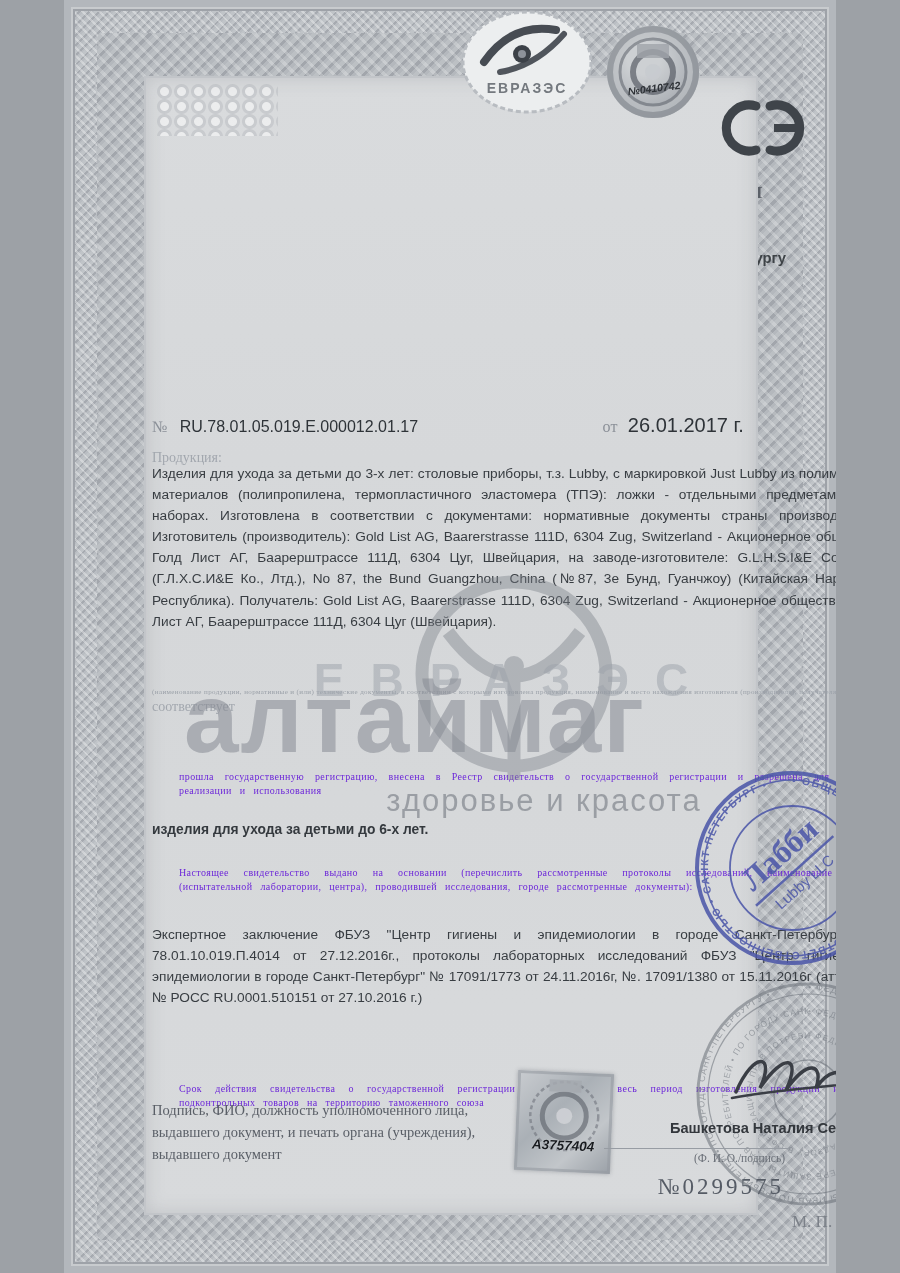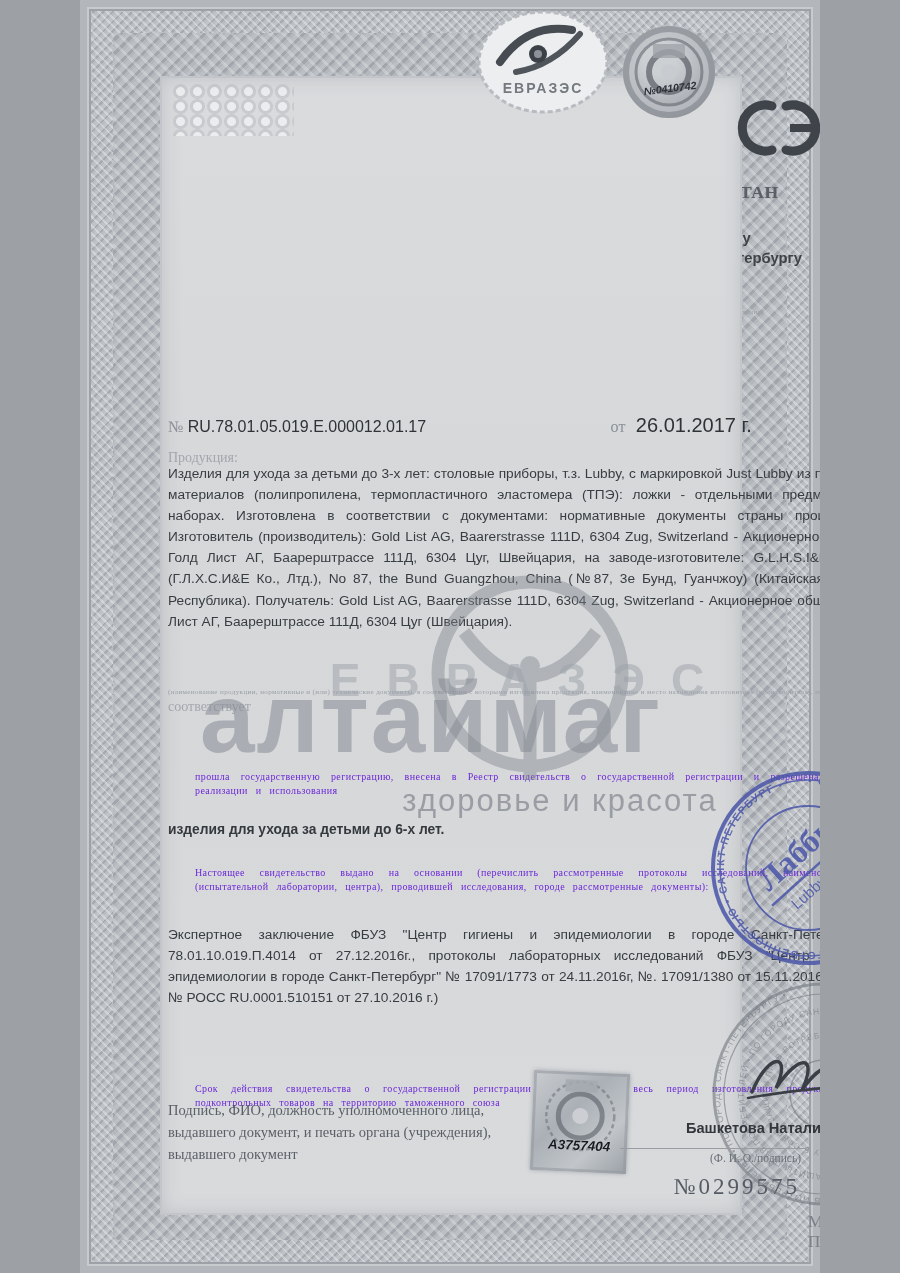--- a/index.html
+++ b/index.html
@@ -1,17 +1,17 @@
 <!DOCTYPE html>
 <html><head>
 <meta charset="utf-8">
 <style>
   html,body{margin:0;padding:0;background:#9da1a6;}
   .page{position:relative;width:740px;height:1273px;margin:0 auto;overflow:hidden;
-        background:#b3b7bc;font-family:"Liberation Sans",sans-serif;}
+        background:#b3b7bc;font-family:"Liberation Sans",sans-serif;padding-left:32px;}
   
   .border-band{position:absolute;inset:7px;
     background:
       repeating-linear-gradient(45deg, rgba(255,255,255,.30) 0 2px, rgba(255,255,255,0) 2px 6px),
       repeating-linear-gradient(-45deg, #b9bdc2 0 2px, #a6aab0 2px 4px, #c0c4c8 4px 7px),
       #aeb2b7;
     box-shadow:inset 0 0 0 2px #c8cbce, inset 0 0 0 4px #9ea2a8;}
   .border-band .wave{position:absolute;inset:26px;border-radius:6px;
     background:
       repeating-linear-gradient(45deg, rgba(255,255,255,.22) 0 3px, rgba(255,255,255,0) 3px 9px),
@@ -114,21 +114,21 @@
   <div class="abs center h-sans" style="top:228px;">Управление Роспотребнадзора по городу Санкт-Петербургу</div>
   <div class="abs center h-sans" style="top:248px;">Главный государственный санитарный врач по городу Санкт-Петербургу</div>
   <div class="abs center h-sans" style="top:268px;">Санкт-Петербург</div>
   <div class="abs center tiny-note" style="top:308px;">(уполномоченный орган Стороны, руководитель уполномоченного органа, наименование административно-территориального образования)</div>
 
   <div class="abs center title" style="top:330px;">СВИДЕТЕЛЬСТВО</div>
   <div class="abs center subtitle" style="top:377px;">о государственной регистрации</div>
 
   <div class="abs col" style="top:414px;z-index:3;">
     <span class="ser" style="font-size:16px;color:#8b9098;">№</span>
-    <span style="font-size:16px;color:#2e3338;">RU.78.01.05.019.Е.000012.01.17</span>
+    <span style="font-size:16px;color:#2e3338;margin-left:8px;">RU.78.01.05.019.Е.000012.01.17</span>
     <span class="ser" style="font-size:16px;color:#8b9098;margin-left:180px;">от</span>
     <span style="font-size:20px;color:#2e3338;margin-left:6px;">26.01.2017 г.</span>
   </div>
 
   <div class="abs col ser faint" style="top:450px;font-size:14px;z-index:3;">Продукция:</div>
   <div class="abs col body-sans" style="top:463px;z-index:3;">Изделия для ухода за детьми до 3-х лет: столовые приборы, т.з. Lubby, с маркировкой Just Lubby из полимерных материалов (полипропилена, термопластичного эластомера (ТПЭ): ложки - отдельными предметами и в наборах. Изготовлена в соответствии с документами: нормативные документы страны производителя. Изготовитель (производитель): Gold List AG, Baarerstrasse 111D, 6304 Zug, Switzerland - Акционерное общество Голд Лист АГ, Баарерштрассе 111Д, 6304 Цуг, Швейцария, на заводе-изготовителе: G.L.H.S.I&amp;E Co., Ltd. (Г.Л.Х.С.И&amp;Е Ко., Лтд.), No 87, the Bund Guangzhou, China (№87, 3е Бунд, Гуанчжоу) (Китайская Народная Республика). Получатель: Gold List AG, Baarerstrasse 111D, 6304 Zug, Switzerland - Акционерное общество Голд Лист АГ, Баарерштрассе 111Д, 6304 Цуг (Швейцария).</div>
 
   <div class="abs wm-emblem" style="left:338px;top:570px;">
     <svg width="224" height="224" viewBox="0 0 224 224">
       <circle cx="112" cy="104" r="92" fill="none" stroke="#7d828a" stroke-width="13"></circle>

